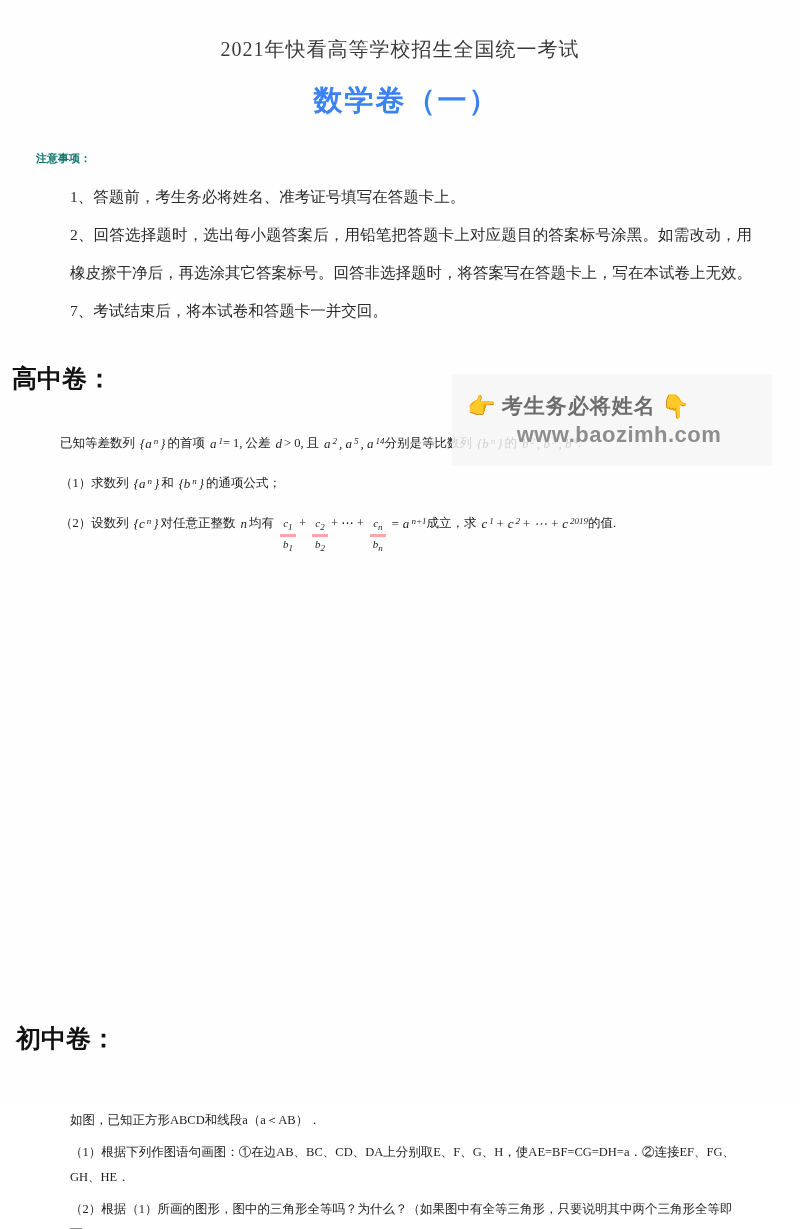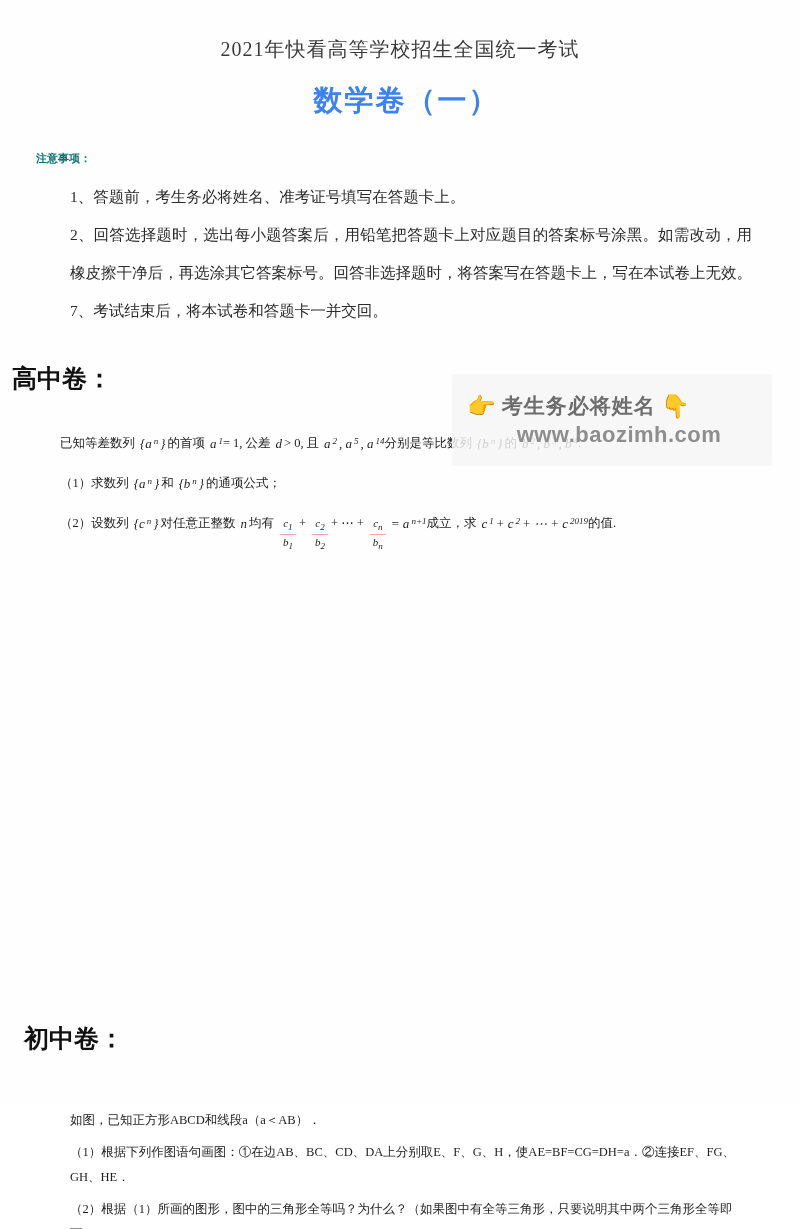--- a/index.html
+++ b/index.html
@@ -63,21 +63,21 @@
     font-weight: bold;
     margin-left: 12px;
     color: #111;
     font-family: "Liberation Serif", serif;
   }
   .sec-hs {
     margin-top: 32px;
   }
   .sec-ms {
     position: absolute;
-    left: 12px;
+    left: 4px;
     top: 1022px;
   }
   .math-block {
     margin: 42px 0 0 0;
     padding-left: 60px;
     padding-right: 40px;
     font-size: 12.5px;
     color: #1d1d1d;
     font-family: "Liberation Serif", serif;
   }
@@ -105,21 +105,21 @@
   .frac {
     display: inline-flex;
     flex-direction: column;
     align-items: center;
     vertical-align: middle;
     margin: 0 3px;
     font-size: 11px;
     line-height: 1.15;
   }
   .frac .num {
-    border-bottom: 1px solid #fca5a5;
+    border-bottom: 3px solid #fca5a5;
     padding: 0 3px 1px 3px;
     font-style: italic;
   }
   .frac .den {
     padding: 1px 3px 0 3px;
     font-style: italic;
   }
   .ms-block {
     position: absolute;
     left: 0;

